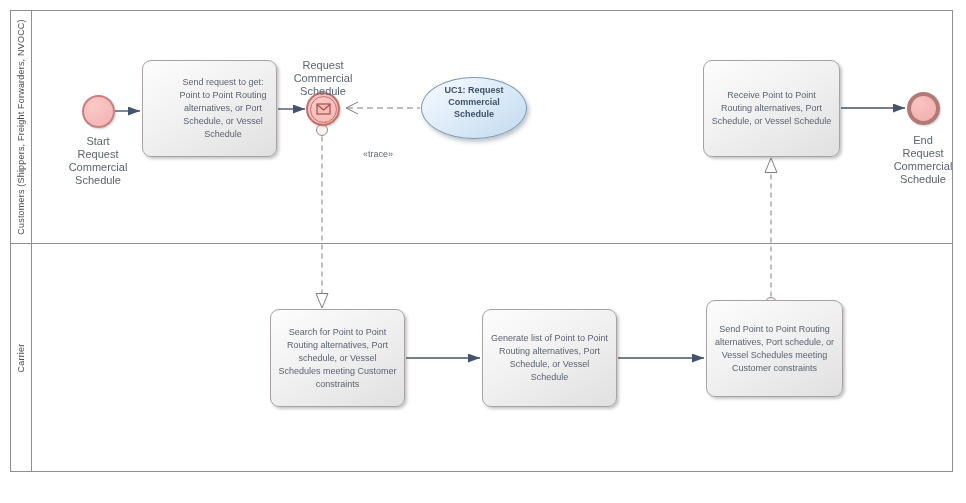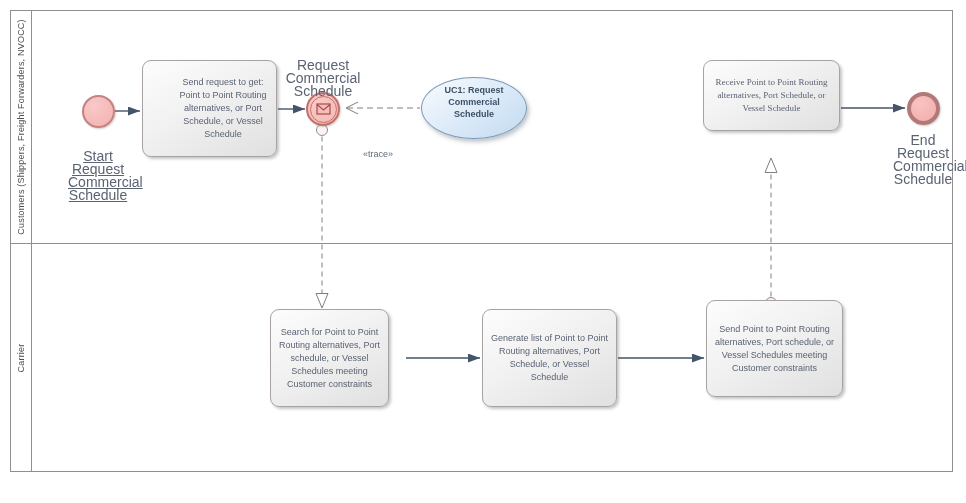--- a/index.html
+++ b/index.html
@@ -30,21 +30,21 @@
         background:radial-gradient(circle at 35% 30%,#f9cac7,#f4b8b4);
         display:flex;align-items:center;justify-content:center;box-shadow:1px 1px 2px rgba(120,120,120,.35);}
   .event.message .ring{position:absolute;inset:1.5px;border:1px solid #c3706b;border-radius:50%;}
   
   .usecase{position:absolute;box-sizing:border-box;border:1px solid #7d98b3;border-radius:50%;
         background:linear-gradient(145deg,#f8fbfe 0%,#e2eefa 40%,#c2daf0 100%);
         box-shadow:2px 3px 4px rgba(110,125,140,.45);
         display:flex;align-items:flex-start;justify-content:center;text-align:center;
         font-size:9px;font-weight:bold;line-height:12px;color:#3d5166;padding:6px 10px;}
   
-  .flabel{position:absolute;text-align:center;font-size:14px;line-height:13px;color:#5a6372;}
+  .flabel{position:absolute;text-align:center;font-size:11px;line-height:13px;color:#5a6372;}
   .flabel.italic{font-style:italic;color:#5f7183;line-height:14px;}
   .flabel.small{font-size:9px;color:#5d6a7a;}
 </style>
 </head>
 <body>
 
 <div class="stage">
 
   <div class="pool">
     <div class="label-col"></div>
@@ -92,49 +92,49 @@
       <polygon points="771,158 765,172.5 777,172.5" fill="#ffffff" stroke="#7f7f7f" stroke-width="1"></polygon>
     </g>
 
     <g fill="none" stroke="#7f7f7f" stroke-width="1">
       <line x1="347" y1="108" x2="420" y2="108" stroke-dasharray="6,4"></line>
       <path d="M358,102 L346,108 L358,114"></path>
     </g>
   </svg>
 
   <div class="event start" style="left:82px;top:95px;"></div>
-  <div class="flabel" style="left:68px;top:150px;width:60px;text-decoration:underline;">Start Request Commercial Schedule</div>
+  <div class="flabel" style="left:68px;top:135px;width:60px;">Start Request Commercial Schedule</div>
 
   <div class="task" style="left:142px;top:60px;width:135px;height:97px;padding-left:34px;">
     <span>Send request to get: Point to Point Routing alternatives, or Port Schedule, or Vessel Schedule</span>
   </div>
 
   <div class="event message" style="left:306px;top:92px;">
     <span class="ring"></span>
     <svg width="15" height="12" viewBox="0 0 15 12">
       <rect x="1" y="1" width="13" height="10" fill="#f6bdb9" stroke="#a34d48" stroke-width="1.2"></rect>
       <path d="M1,1.5 L7.5,7 L14,1.5" fill="none" stroke="#a34d48" stroke-width="1.2"></path>
     </svg>
   </div>
   <div class="flabel" style="left:279px;top:59px;width:88px;">Request Commercial Schedule</div>
 
   <div class="flabel small" style="left:352px;top:112px;width:52px;margin-top:36px;">«trace»</div>
 
   <div class="usecase" style="left:421px;top:77px;width:106px;height:62px;">
     <span>UC1: Request Commercial Schedule</span>
   </div>
 
-  <div class="task" style="left:703px;top:60px;width:137px;height:71px;font-family:Liberation Serif, serif;">
+  <div class="task" style="left:703px;top:60px;width:137px;height:97px;">
     <span>Receive Point to Point Routing alternatives, Port Schedule, or Vessel Schedule</span>
   </div>
 
   <div class="event end" style="left:907px;top:92px;"></div>
   <div class="flabel" style="left:893px;top:134px;width:60px;">End Request Commercial Schedule</div>
 
-  <div class="task" style="left:270px;top:309px;width:119px;height:98px;">
+  <div class="task" style="left:270px;top:309px;width:135px;height:98px;">
     <span>Search for Point to Point Routing alternatives, Port schedule, or Vessel Schedules meeting Customer constraints</span>
   </div>
 
   <div class="task" style="left:482px;top:309px;width:135px;height:98px;">
     <span>Generate list of Point to Point Routing alternatives, Port Schedule, or Vessel Schedule</span>
   </div>
 
   <div class="task" style="left:706px;top:300px;width:137px;height:97px;">
     <span>Send Point to Point Routing alternatives, Port schedule, or Vessel Schedules meeting Customer constraints</span>
   </div>

